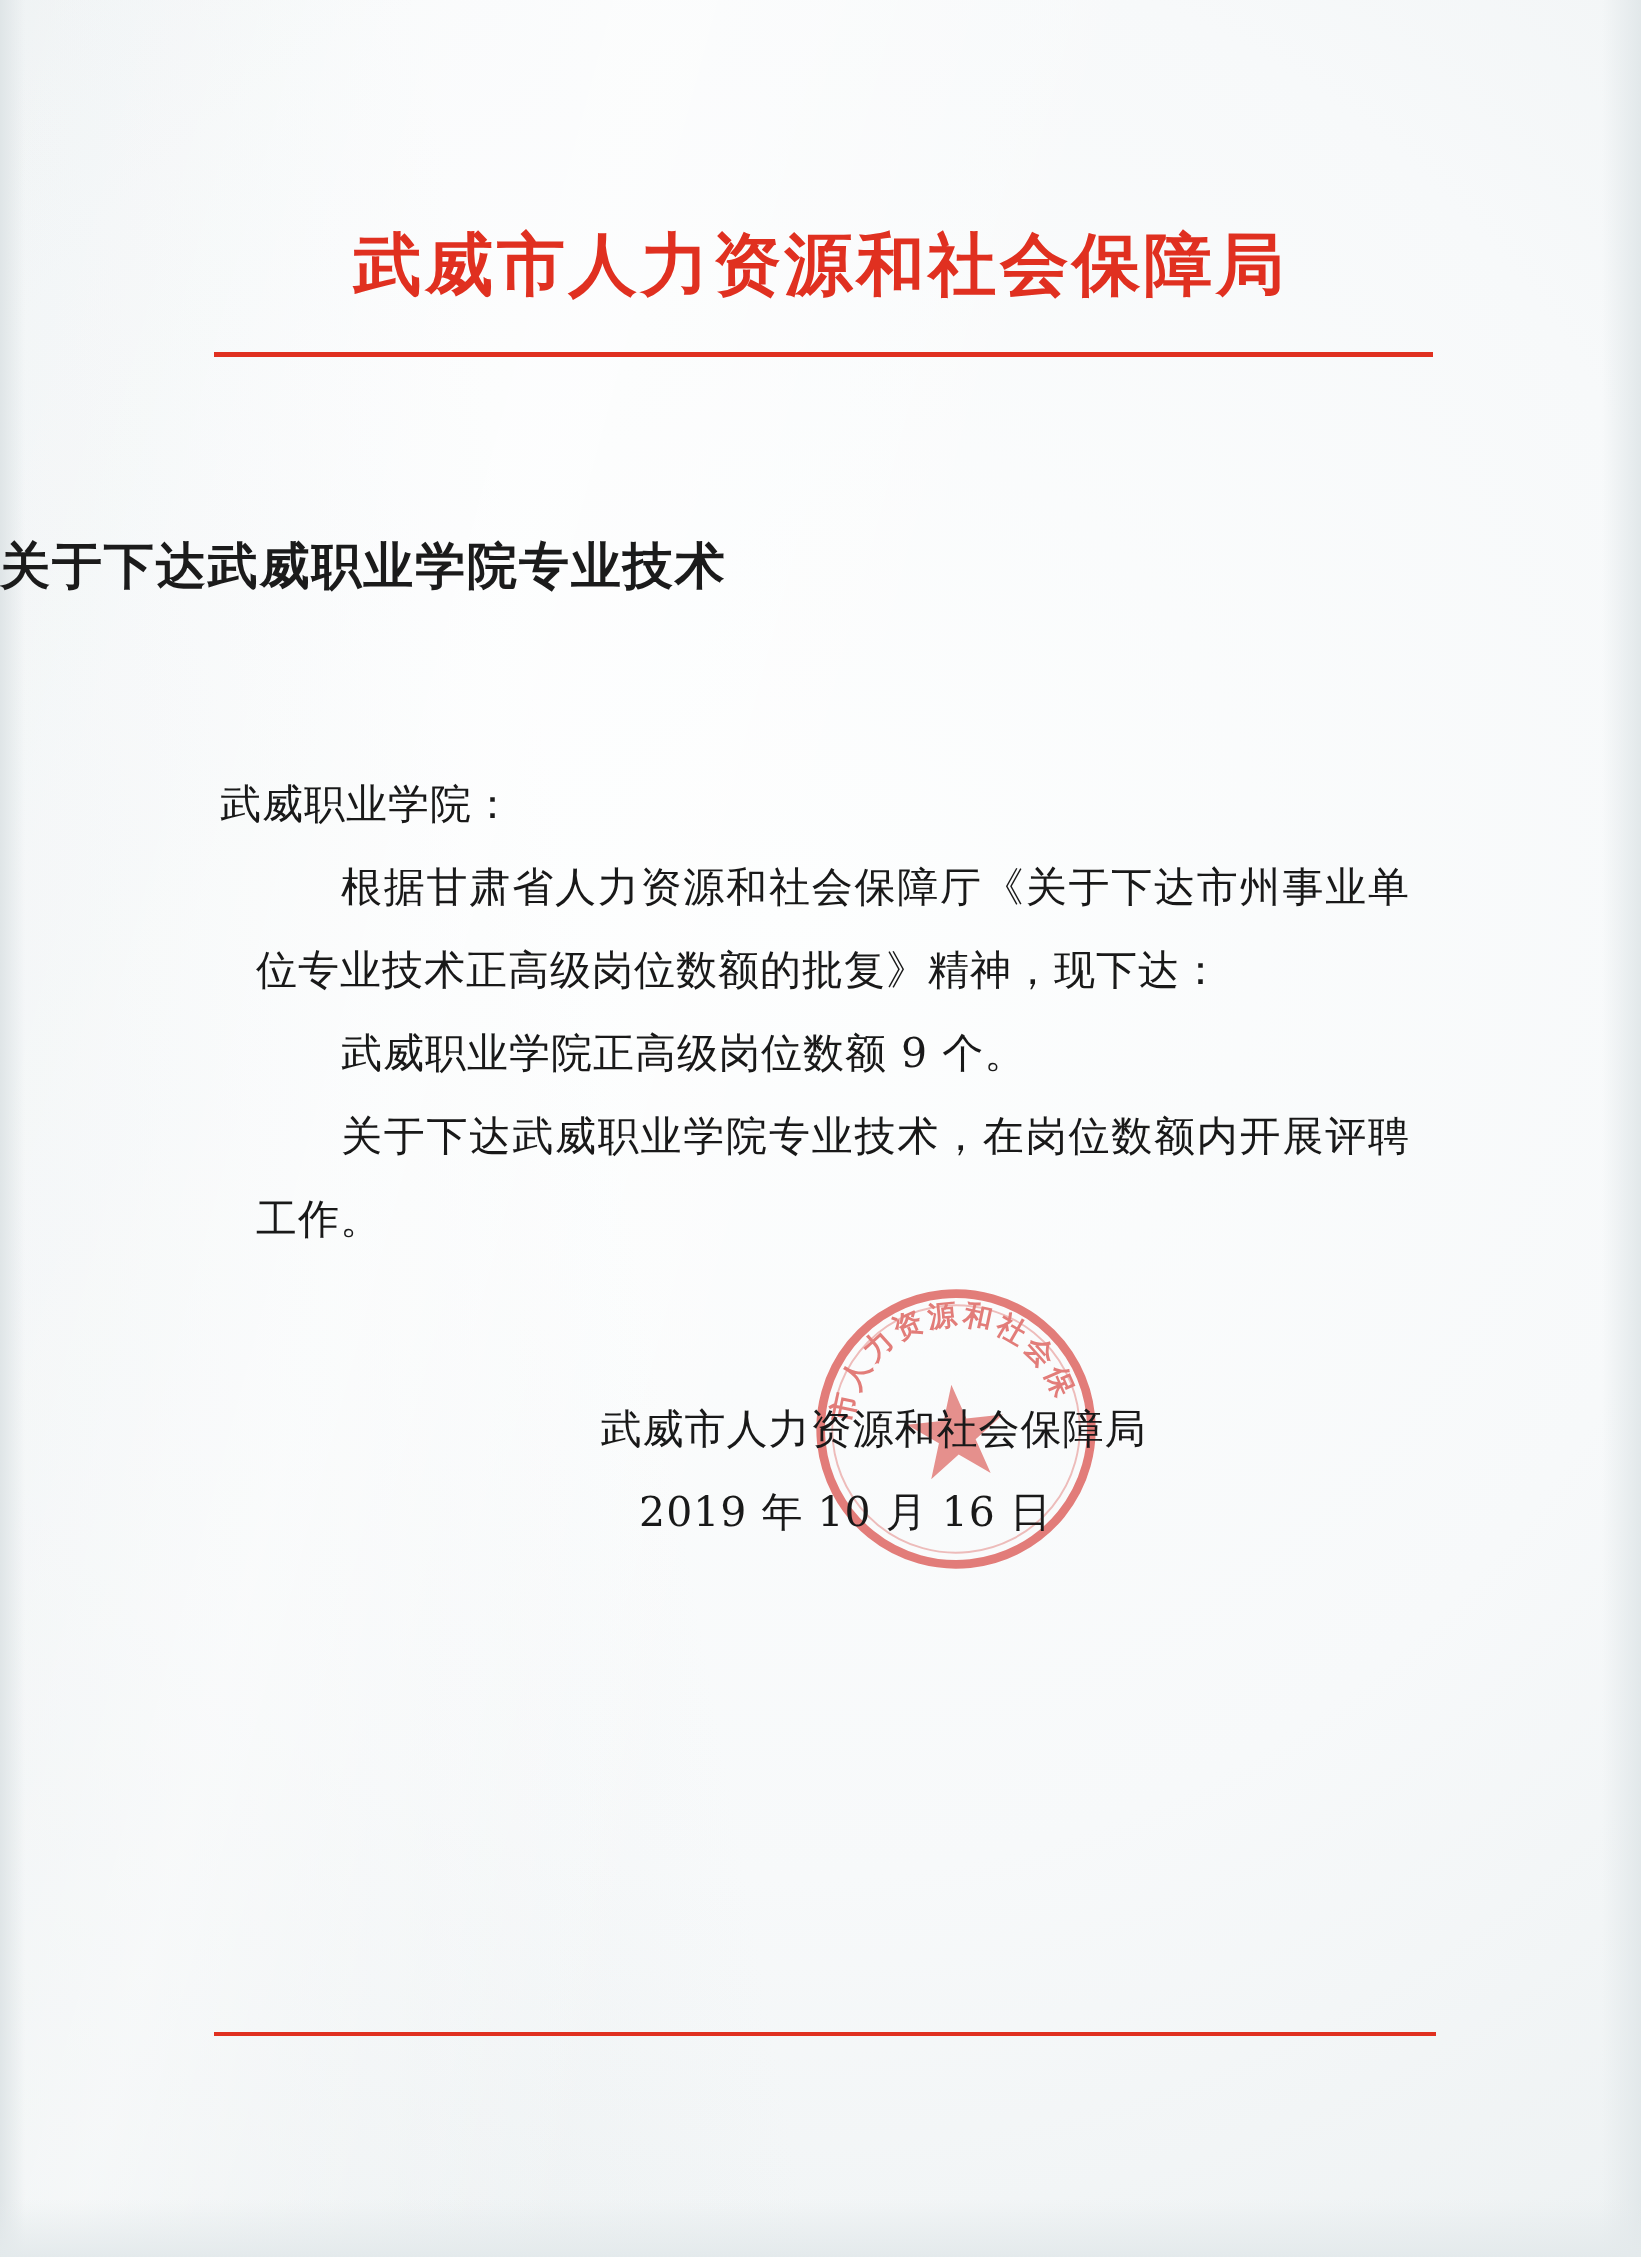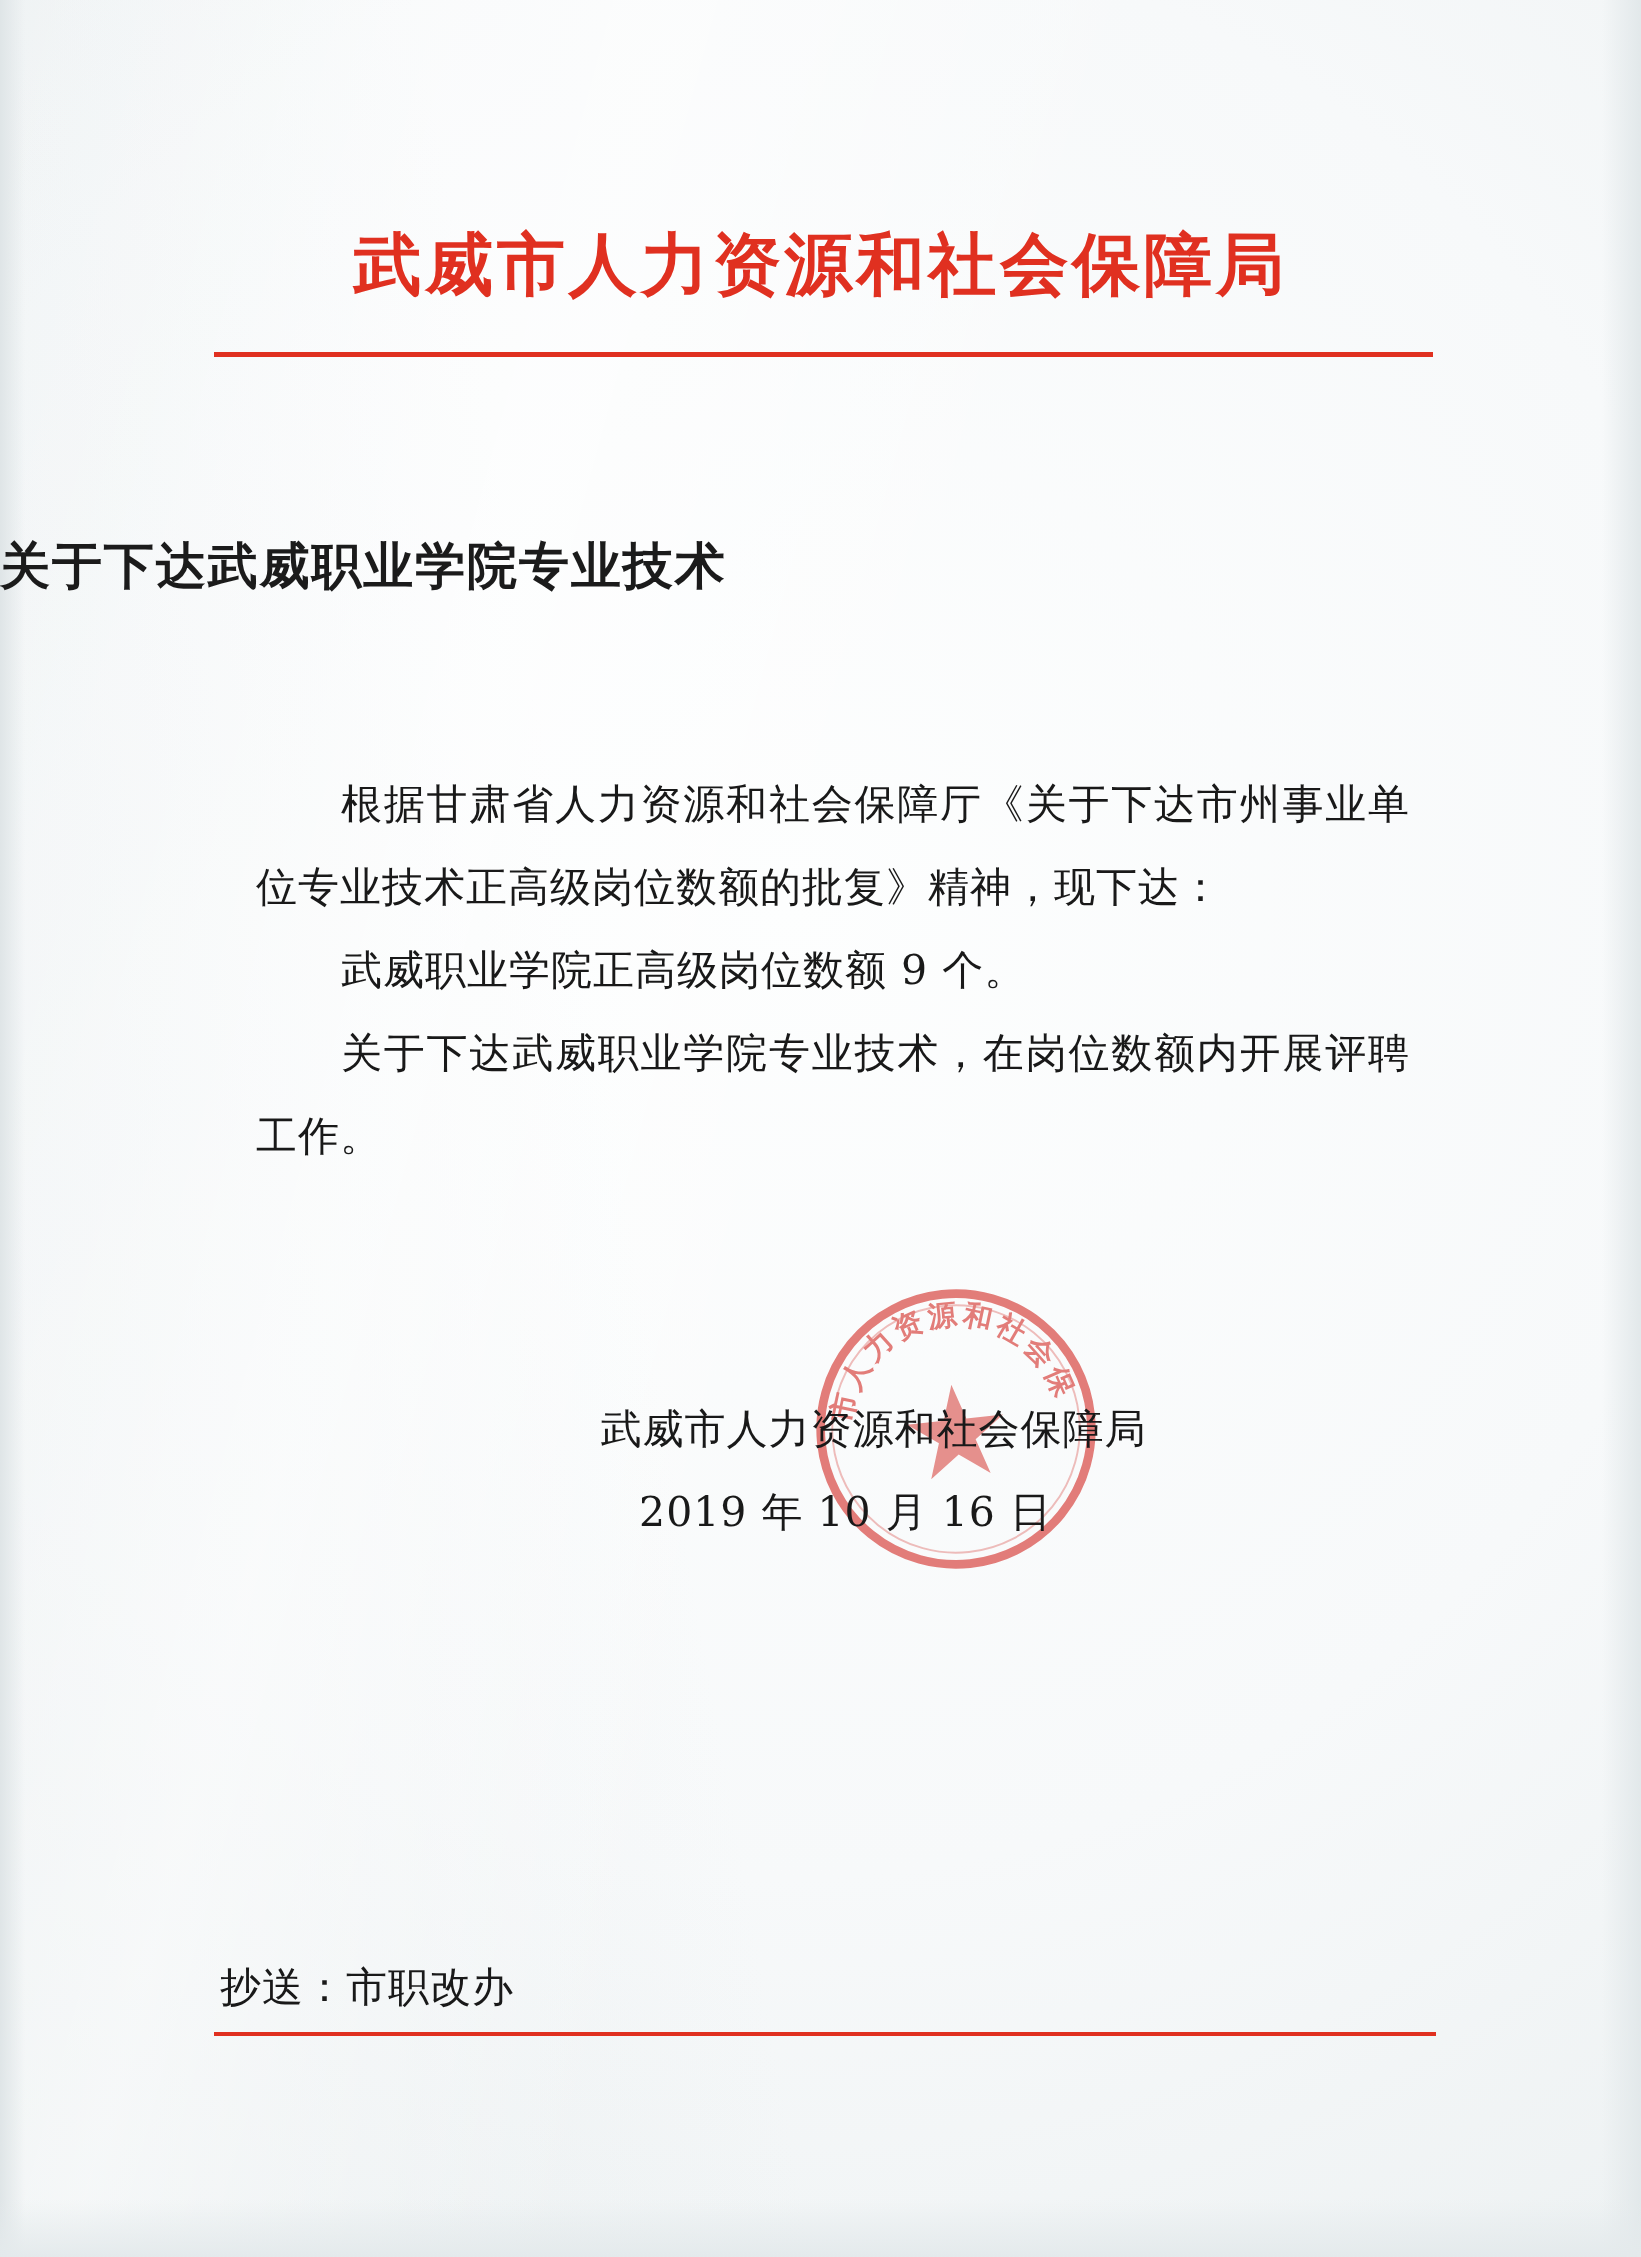--- a/index.html
+++ b/index.html
@@ -190,20 +190,21 @@
   <div class="letterhead">
     <div class="letterhead-title">武威市人力资源和社会保障局</div>
   </div>
   <div class="letterhead-rule"></div>
 
   <div class="doc-title">
     <div class="doc-title-line">关于下达武威职业学院专业技术</div>
   </div>
 
   <div class="body-block">
+    <p class="p">武威职业学院：</p>
     <p class="p indent">根据甘肃省人力资源和社会保障厅《关于下达市州事业单位专业技术正高级岗位数额的批复》精神，现下达：</p>
     <p class="p indent">武威职业学院正高级岗位数额 9 个。</p>
     <p class="p indent">关于下达武威职业学院专业技术，在岗位数额内开展评聘工作。</p>
   </div>
 
   <div class="seal">
     <svg width="290" height="290" viewBox="0 0 300 300" xmlns="http://www.w3.org/2000/svg">
       <circle cx="150" cy="150" r="140" fill="none" stroke="#d4302a" stroke-width="9"></circle>
       <circle cx="150" cy="150" r="128" fill="none" stroke="#d4302a" stroke-width="2" opacity="0.5"></circle>
       <polygon fill="#d4302a" opacity="0.85" points="150,104 161.8,140.3 200,140.3 169.1,162.7 180.9,199 150,176.6 119.1,199 130.9,162.7 100,140.3 138.2,140.3"></polygon>
@@ -212,19 +213,16 @@
         <textPath href="#sealArcTop" startOffset="50%" text-anchor="middle">武威市人力资源和社会保障局</textPath>
       </text>
     </svg>
   </div>
 
   <div class="signature">
     <div class="sig-line">武威市人力资源和社会保障局</div>
     <div class="sig-date">2019 年 10 月 16 日</div>
   </div>
 
-  <div class="footer">
-    <span>抄送：</span><span>市职改办</span>
-  </div>
   <div class="footer-rule"></div>
 
 </div>
 
 
 </body></html>

